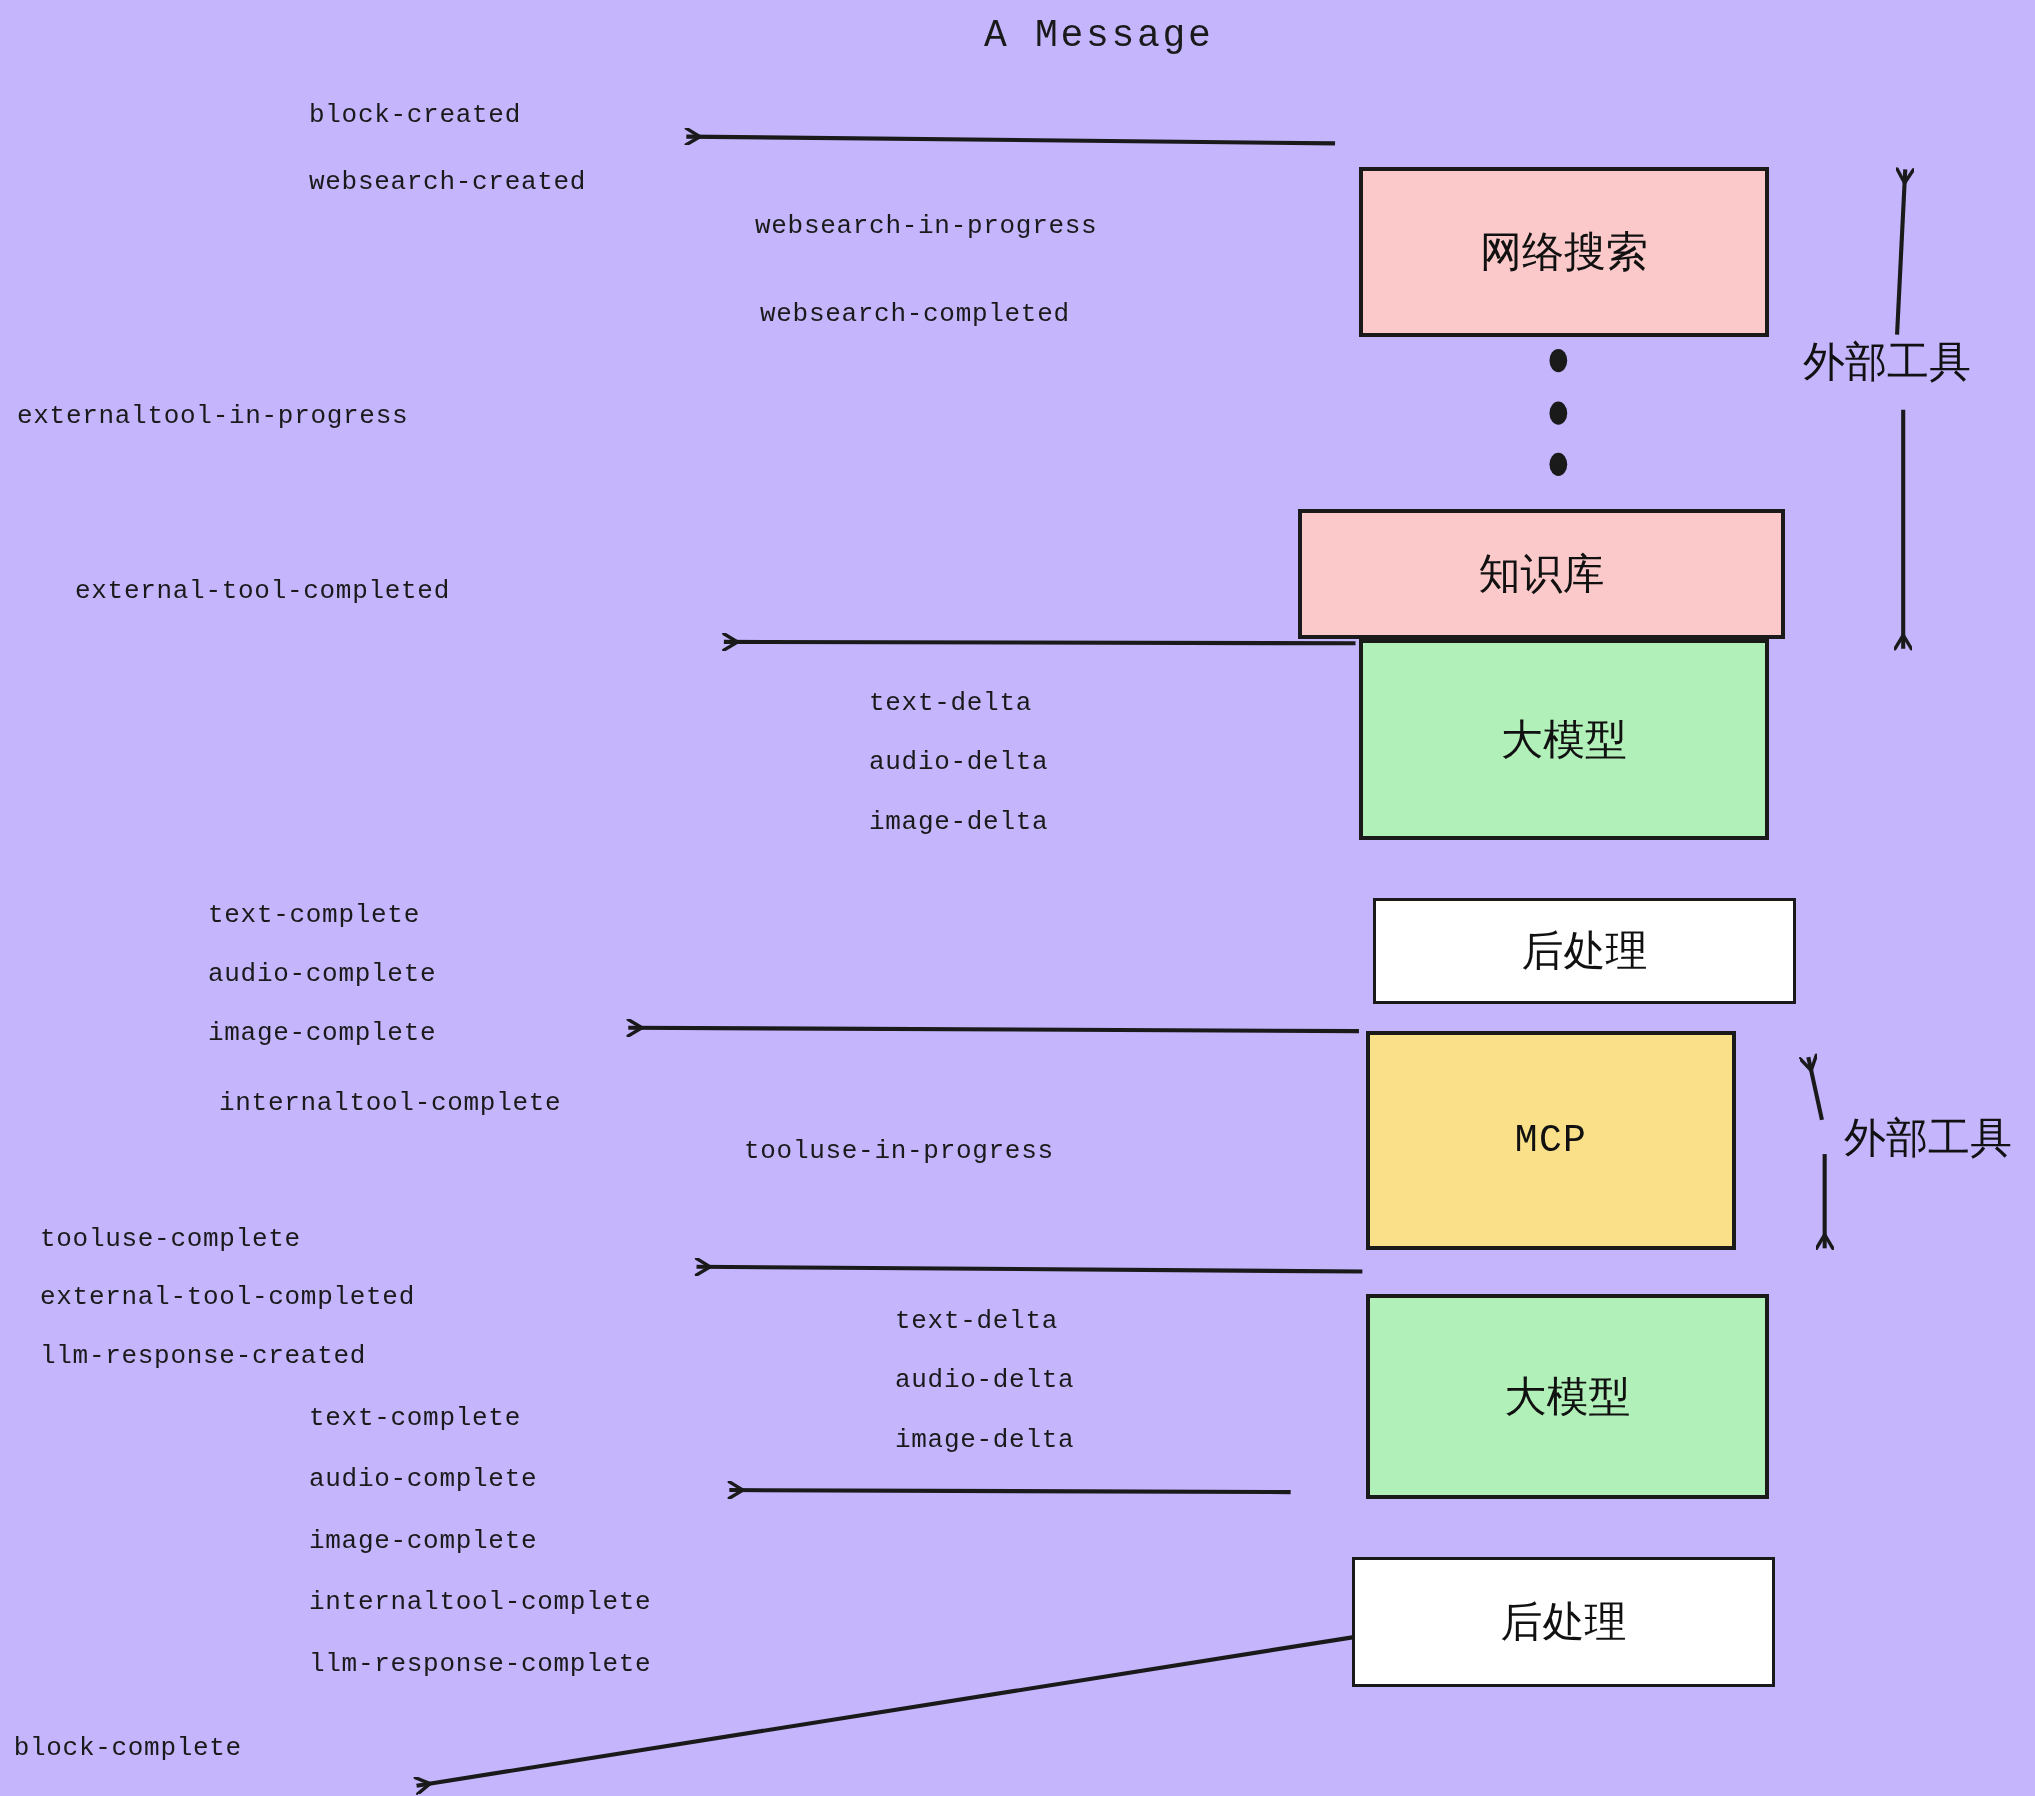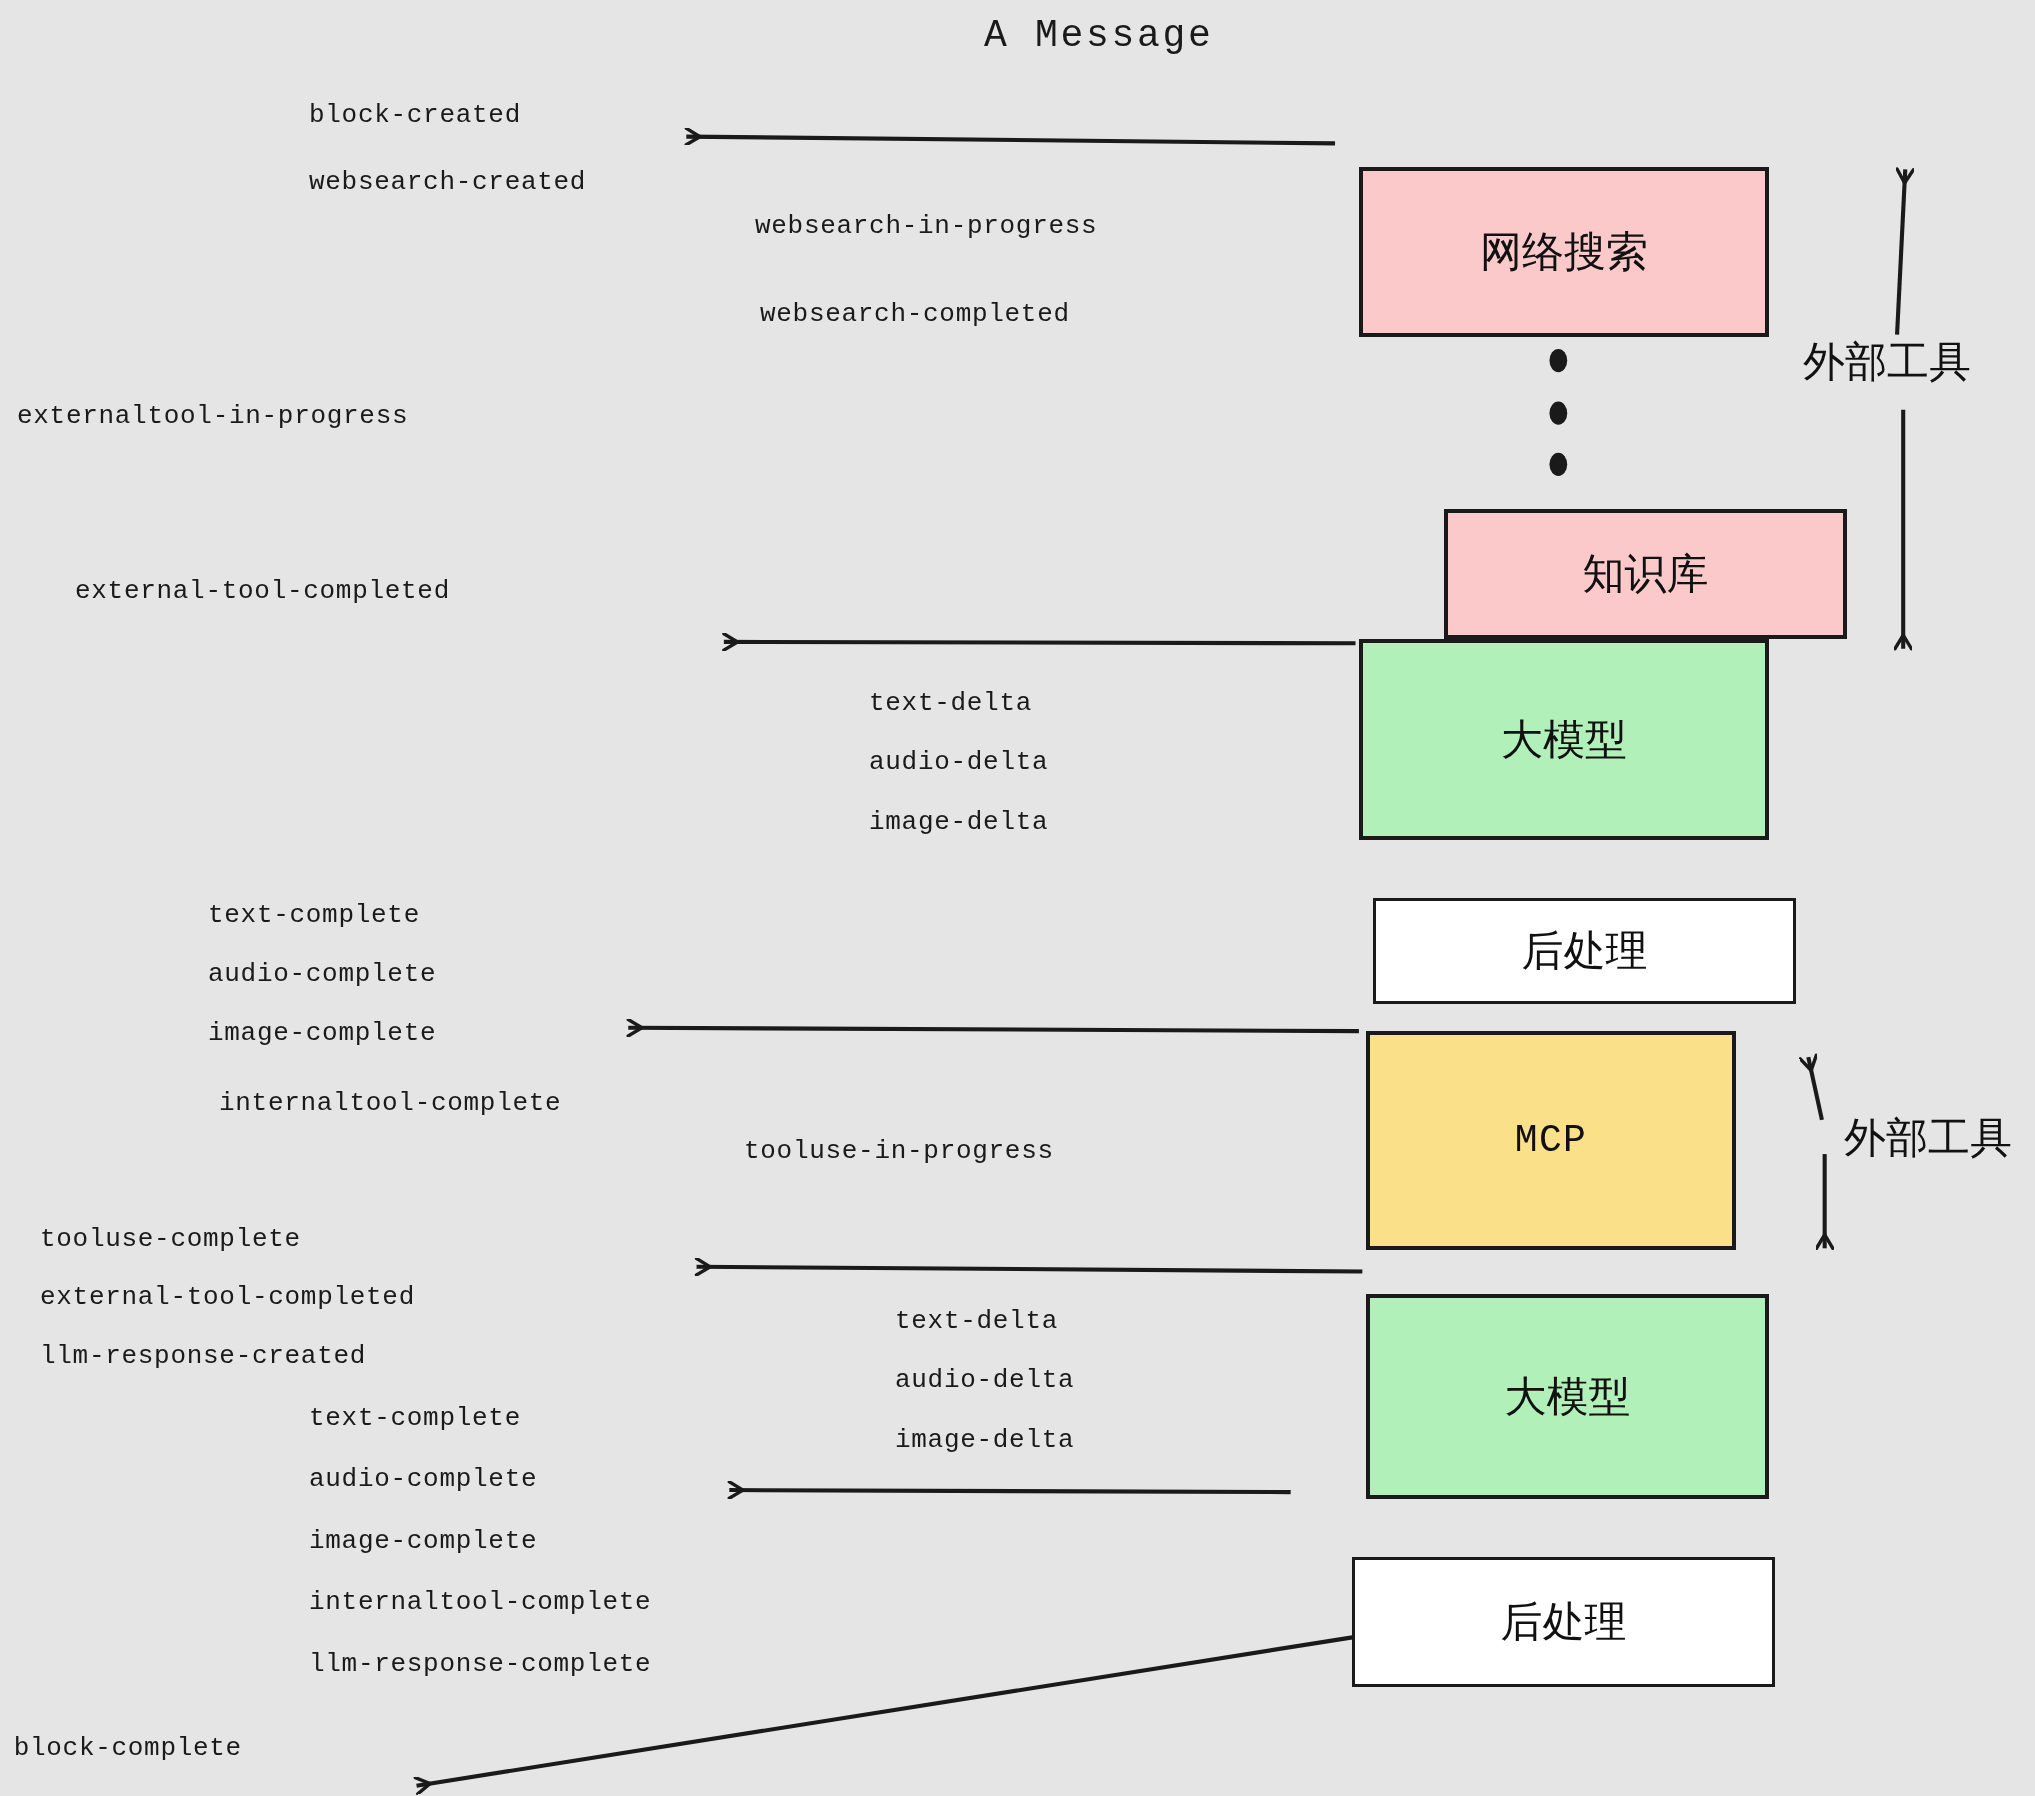--- a/index.html
+++ b/index.html
@@ -1,18 +1,18 @@
 <!DOCTYPE html>
 <html style="font-size:11px"><head>
 <meta charset="utf-8">
 <style>
   html,body{margin:0;padding:0;background:#ffffff;}
   body{width:2035px;height:1796px;overflow:hidden;
        font-family:"Liberation Mono","DejaVu Sans Mono",monospace;}
-  #diagram{position:relative;width:2035px;height:1796px;background:#e5e5e5;}
+  #diagram{position:relative;width:2035px;height:1796px;background:#c4b5fd;}
   svg.layer{position:absolute;left:0;top:0;width:2035px;height:1796px;}
   .ev{position:absolute;white-space:nowrap;color:#1a1a1a;
       font-family:"Liberation Mono","DejaVu Sans Mono",monospace;
       font-size:26px;line-height:1;letter-spacing:0.7px;}
   .title{position:absolute;white-space:nowrap;color:#1a1a1a;
       font-family:"Liberation Mono","DejaVu Sans Mono",monospace;
       font-size:38px;letter-spacing:2.7px;}
   .boxlabel{position:absolute;white-space:nowrap;color:#111;
       font-family:"Liberation Sans","DejaVu Sans",sans-serif;
       font-size:42px;line-height:1;}
@@ -67,21 +67,21 @@
       <line x1="2672" y1="1690" x2="2672" y2="1828" stroke="#1a1a1a" stroke-width="6" marker-end="url(#ahu)"></line>
     </g>
   </svg>
 
   <div class="title" style="left:984px;top:13.7px;">A Message</div>
 
   <div class="node" style="left:1359px;top:167px;width:410px;height:170px;background:#fbc9c9;">
     <span class="boxlabel" style="position:static;">网络搜索</span>
   </div>
 
-  <div class="node" style="left:1444px;top:509px;width:403px;height:130px;background:#fbc9c9;">
+  <div class="node" style="left:1298px;top:509px;width:487px;height:130px;background:#fbc9c9;">
     <span class="boxlabel" style="position:static;">知识库</span>
   </div>
 
   <div class="node" style="left:1359px;top:639px;width:410px;height:201px;background:#b2f0b9;">
     <span class="boxlabel" style="position:static;">大模型</span>
   </div>
 
   <div class="node" style="left:1373px;top:898px;width:423px;height:106px;background:#ffffff;border-width:3.4px;">
     <span class="boxlabel" style="position:static;">后处理</span>
   </div>

